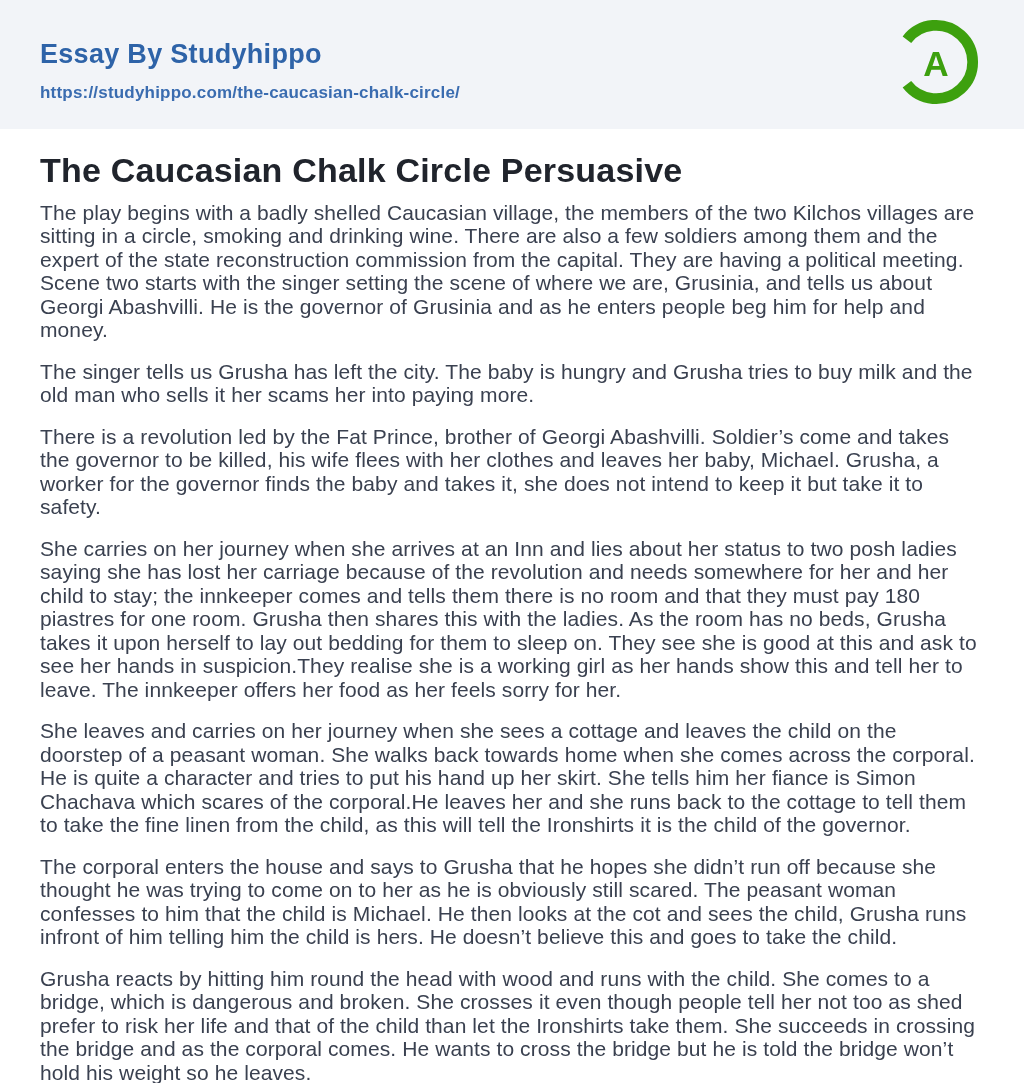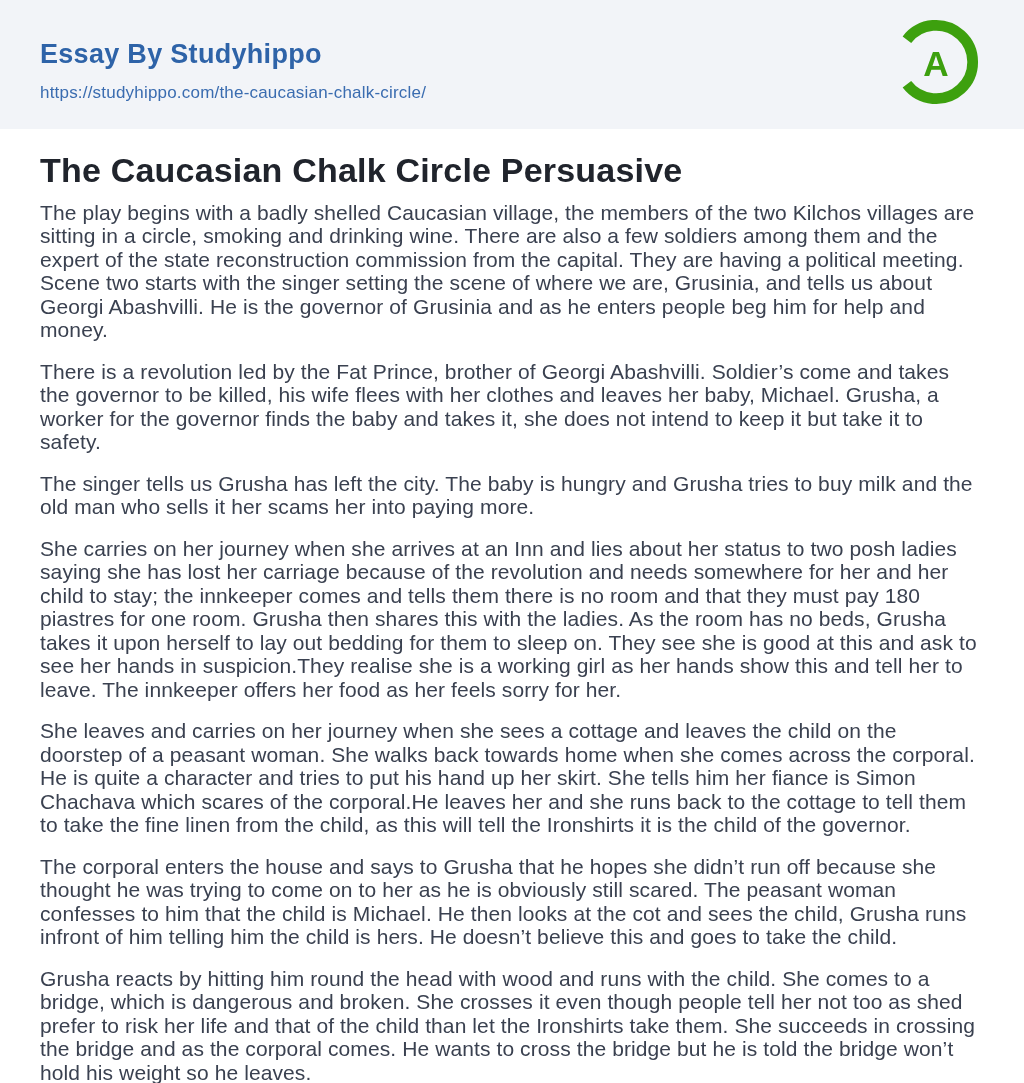--- a/index.html
+++ b/index.html
@@ -19,21 +19,21 @@
     font-size: 27px;
     font-weight: 700;
     color: #2e63a8;
     letter-spacing: 0.3px;
     line-height: 1.1;
   }
   .essay-url {
     display: inline-block;
     margin-top: 13px;
     font-size: 17px;
-    font-weight: 400;
+    font-weight: 700;
     color: #3a6cb0;
     text-decoration: none;
     letter-spacing: 0.2px;
   }
   .logo-wrap {
     position: absolute;
     top: 18px;
     left: 892px;
     width: 88px; height: 88px;
   }
@@ -69,20 +69,20 @@
       <path d="M 15.25 22.17 A 37.5 37.5 0 1 1 15.25 67.83" fill="none" stroke="#3da00e" stroke-width="11" stroke-linecap="butt"></path>
       <text x="45" y="47" text-anchor="middle" dominant-baseline="central" font-family="Liberation Sans, sans-serif" font-size="36" font-weight="700" fill="#3da00e">A</text>
     </svg>
   </div>
 </header>
 
 <main class="essay-main">
   <h1 class="essay-title">The Caucasian Chalk Circle Persuasive</h1>
 
   <p class="essay-paragraph">The play begins with a badly shelled Caucasian village, the members of the two Kilchos villages are sitting in a circle, smoking and drinking wine. There are also a few soldiers among them and the expert of the state reconstruction commission from the capital. They are having a political meeting. Scene two starts with the singer setting the scene of where we are, Grusinia, and tells us about Georgi Abashvilli. He is the governor of Grusinia and as he enters people beg him for help and money.</p>
+  <p class="essay-paragraph">The singer tells us Grusha has left the city. The baby is hungry and Grusha tries to buy milk and the old man who sells it her scams her into paying more.</p>
   <p class="essay-paragraph">There is a revolution led by the Fat Prince, brother of Georgi Abashvilli. Soldier’s come and takes the governor to be killed, his wife flees with her clothes and leaves her baby, Michael. Grusha, a worker for the governor finds the baby and takes it, she does not intend to keep it but take it to safety.</p>
-  <p class="essay-paragraph">The singer tells us Grusha has left the city. The baby is hungry and Grusha tries to buy milk and the old man who sells it her scams her into paying more.</p>
   <p class="essay-paragraph">She carries on her journey when she arrives at an Inn and lies about her status to two posh ladies saying she has lost her carriage because of the revolution and needs somewhere for her and her child to stay; the innkeeper comes and tells them there is no room and that they must pay 180 piastres for one room. Grusha then shares this with the ladies. As the room has no beds, Grusha takes it upon herself to lay out bedding for them to sleep on. They see she is good at this and ask to see her hands in suspicion.They realise she is a working girl as her hands show this and tell her to leave. The innkeeper offers her food as her feels sorry for her.</p>
   <p class="essay-paragraph">She leaves and carries on her journey when she sees a cottage and leaves the child on the doorstep of a peasant woman. She walks back towards home when she comes across the corporal. He is quite a character and tries to put his hand up her skirt. She tells him her fiance is Simon Chachava which scares of the corporal.He leaves her and she runs back to the cottage to tell them to take the fine linen from the child, as this will tell the Ironshirts it is the child of the governor.</p>
   <p class="essay-paragraph">The corporal enters the house and says to Grusha that he hopes she didn’t run off because she thought he was trying to come on to her as he is obviously still scared. The peasant woman confesses to him that the child is Michael. He then looks at the cot and sees the child, Grusha runs infront of him telling him the child is hers. He doesn’t believe this and goes to take the child.</p>
   <p class="essay-paragraph">Grusha reacts by hitting him round the head with wood and runs with the child. She comes to a bridge, which is dangerous and broken. She crosses it even though people tell her not too as shed prefer to risk her life and that of the child than let the Ironshirts take them. She succeeds in crossing the bridge and as the corporal comes. He wants to cross the bridge but he is told the bridge won’t hold his weight so he leaves.</p>
   <p class="essay-paragraph">There wanders across the mountain</p>
 </main>
 
 </body></html>

